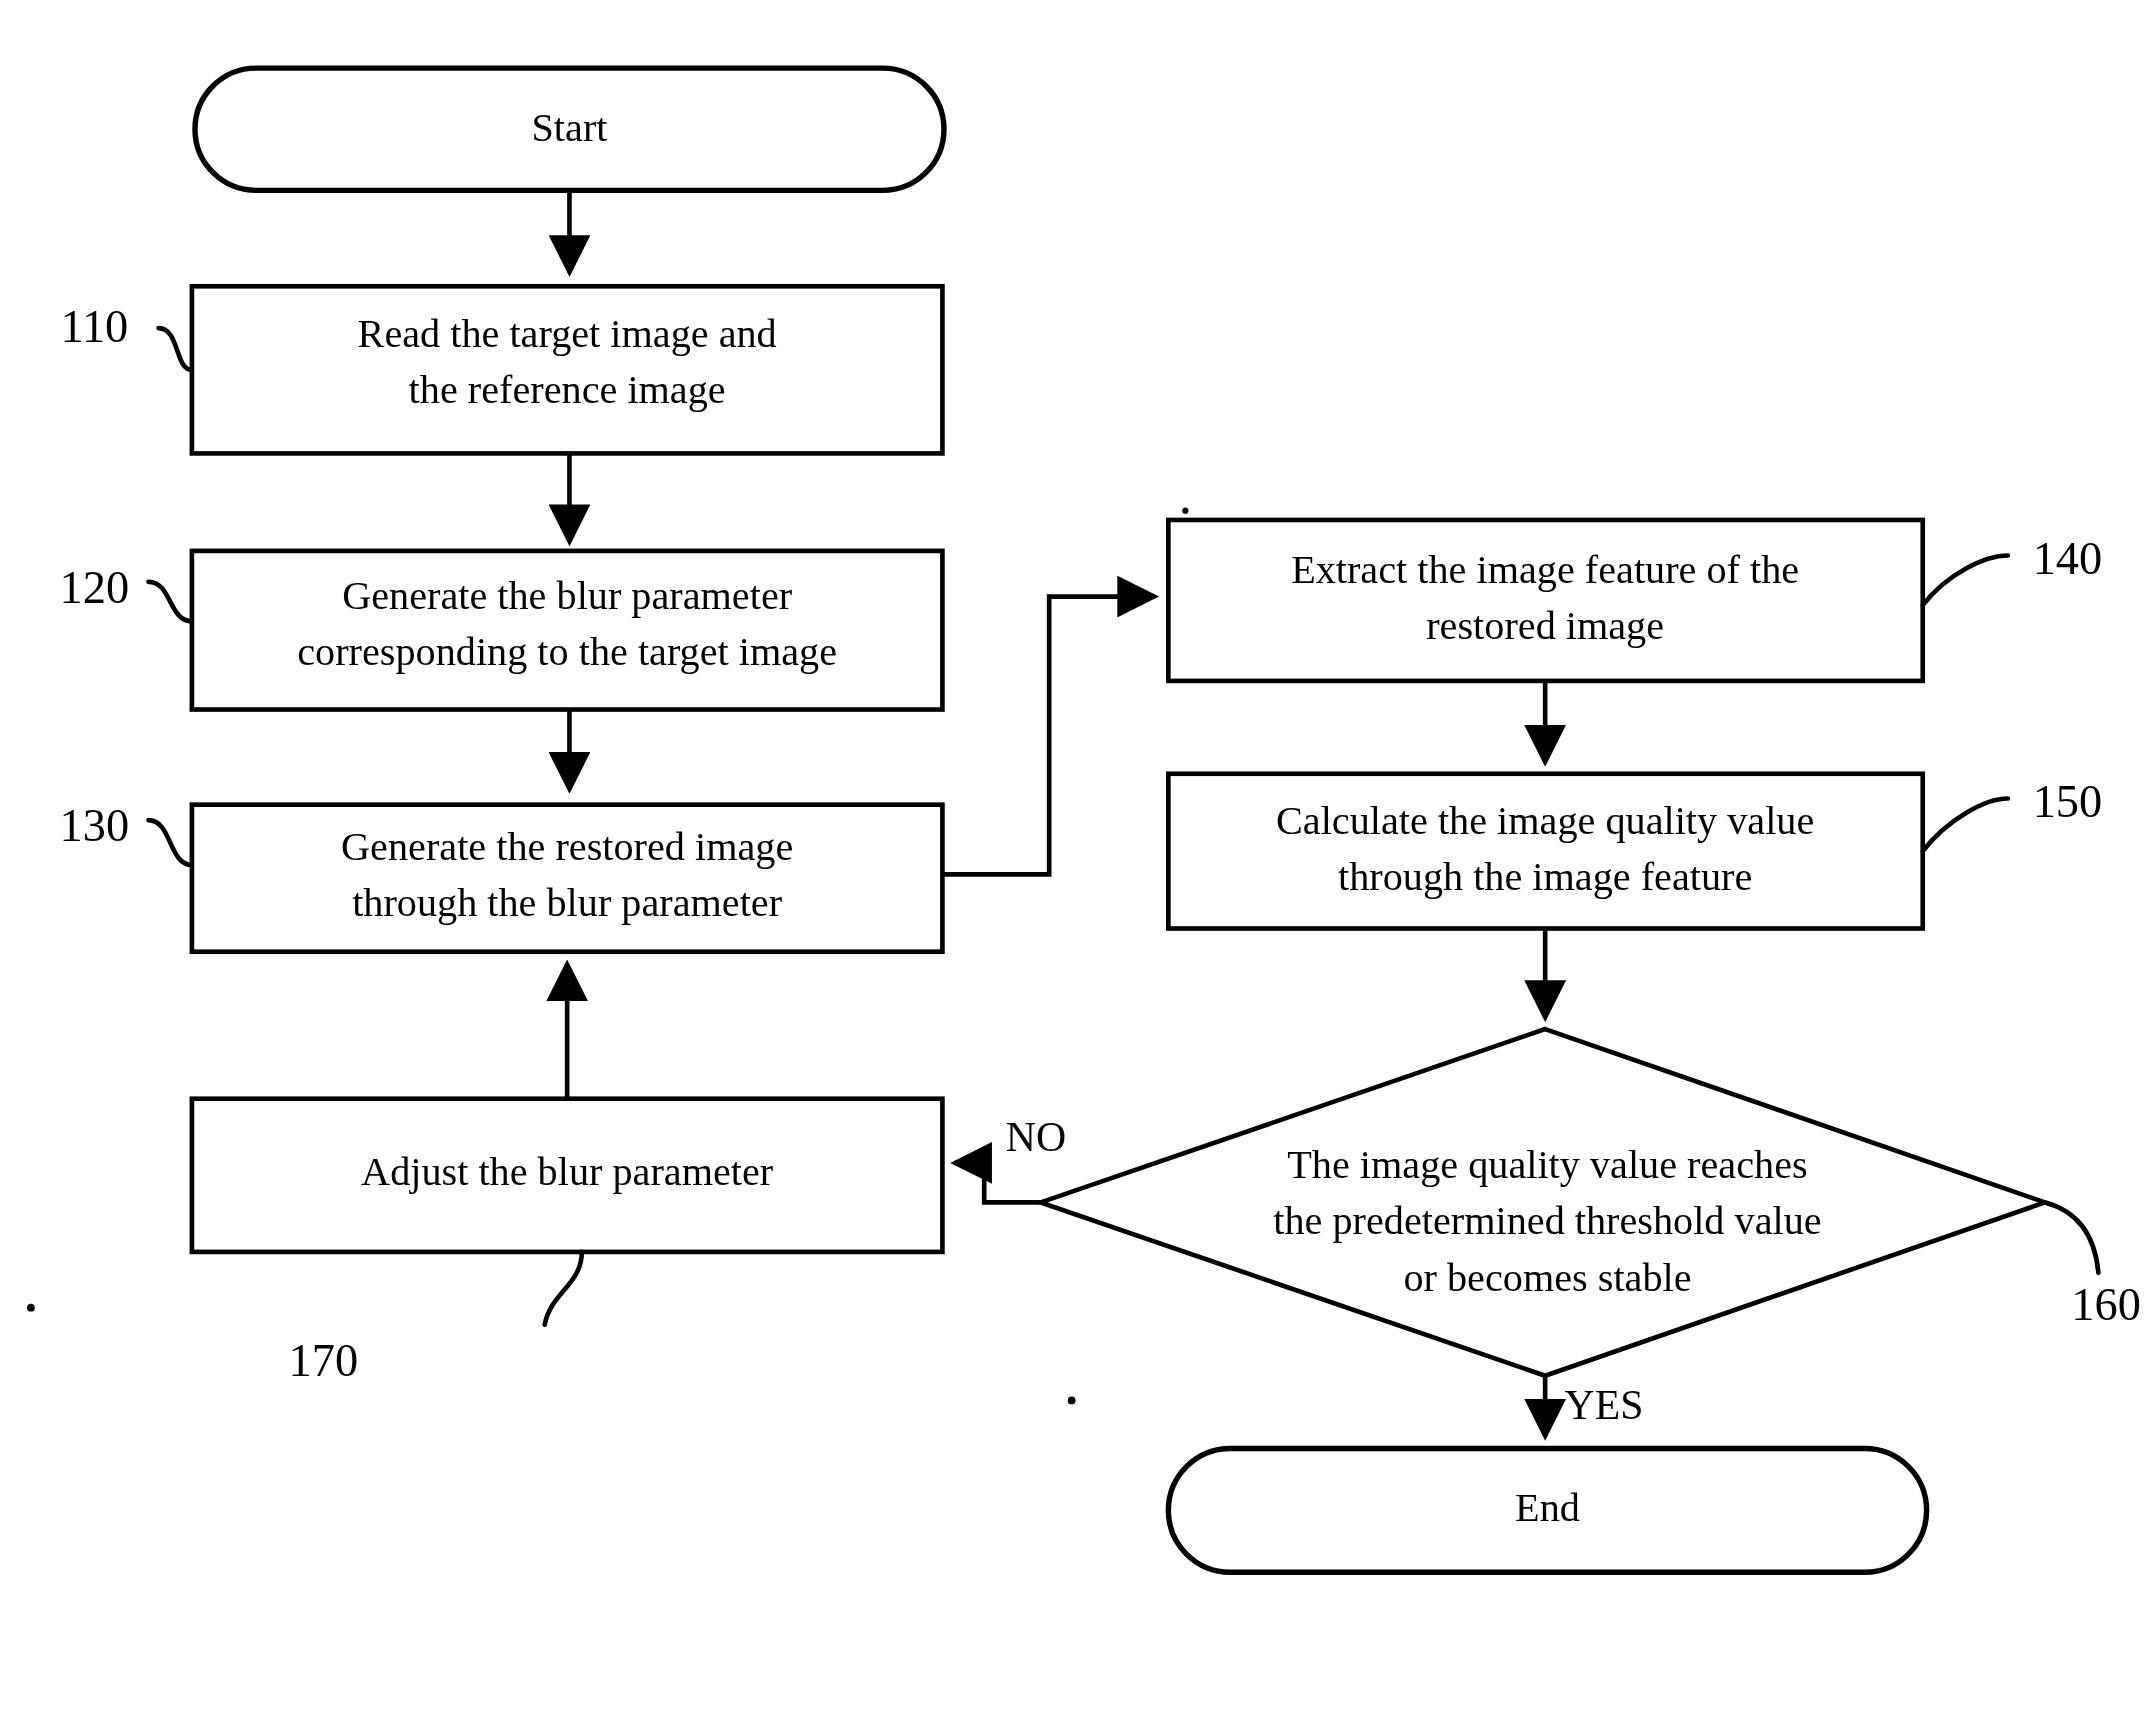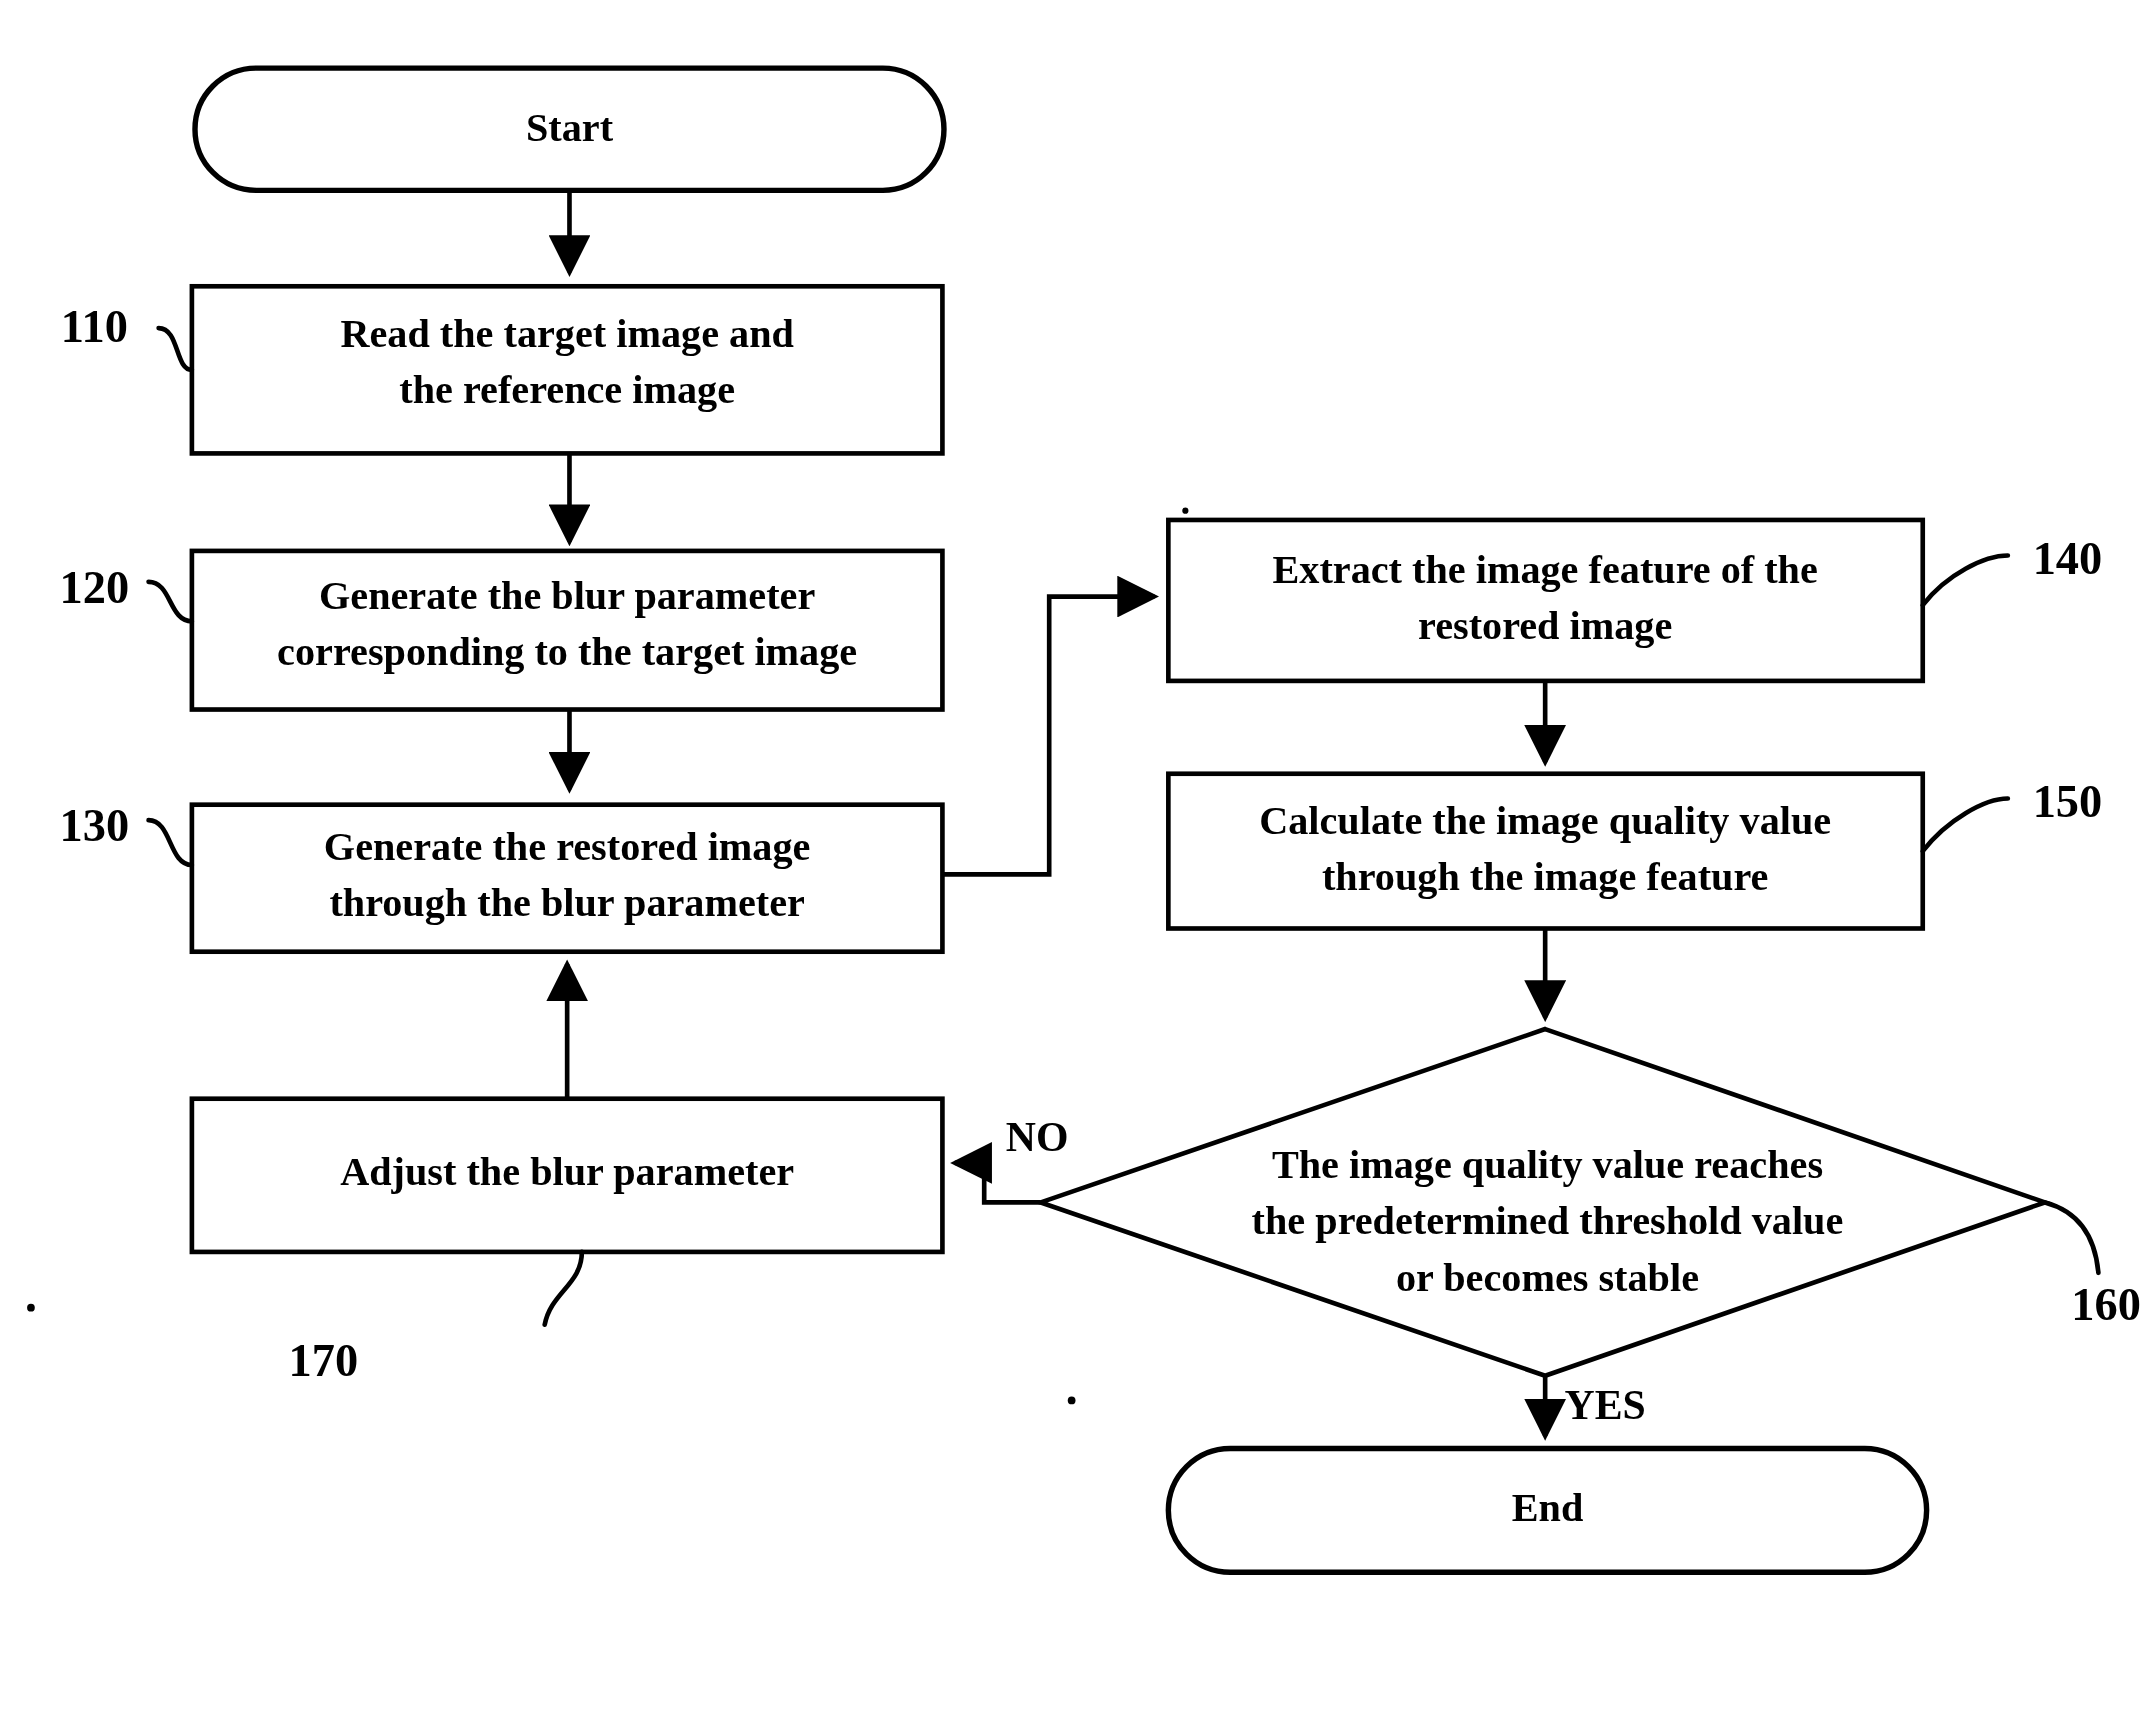--- a/index.html
+++ b/index.html
@@ -11,21 +11,20 @@
     width: 2151px;
     height: 1727px;
     overflow: hidden;
     font-family: "Liberation Serif", "DejaVu Serif", serif;
   }
   #flowchart-root {
     position: relative;
     width: 2151px;
     height: 1727px;
     background: #ffffff;
-    font-weight: bold;
   }
   svg.diagram {
     display: block;
     width: 2151px;
     height: 1727px;
   }
   .node-shape {
     fill: #ffffff;
     stroke: #000000;
     stroke-width: 6;

